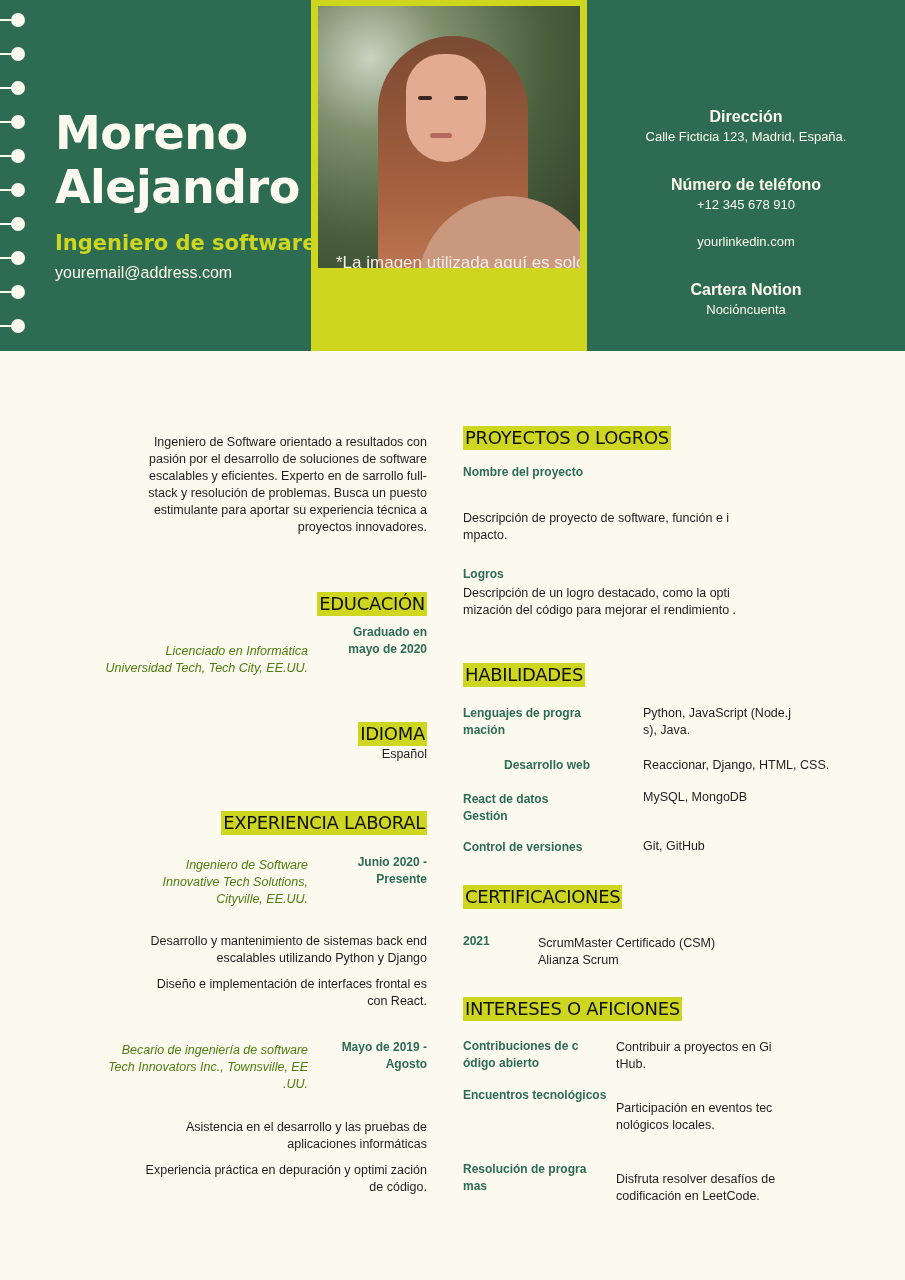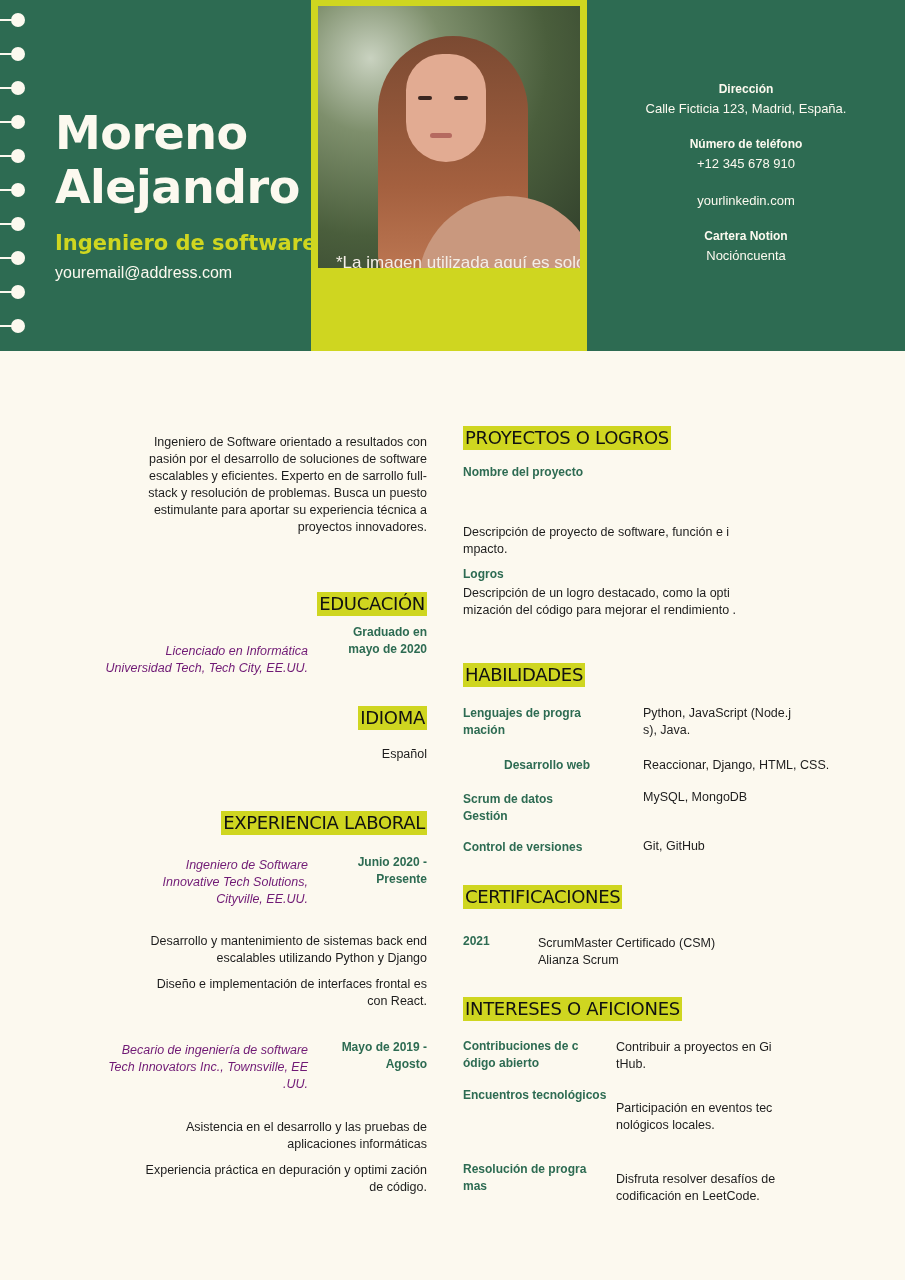--- a/index.html
+++ b/index.html
@@ -64,31 +64,31 @@
   .photo-caption {
     position: absolute; left: 18px; top: 247px; width: 250px;
     color: #f4eee6; font-size: 17px; white-space: nowrap;
   }
 
   .contact {
     position: absolute; left: 587px; top: 80px; width: 318px;
     color: #fcf9ef; text-align: center;
   }
   .contact-item { margin-bottom: 15px; }
-  .contact-label { font-weight: bold; font-size: 12px; line-height: 18px; }
+  .contact-label { font-weight: bold; font-size: 16px; line-height: 18px; margin-top: 28px; }
   .contact-value { font-size: 13px; line-height: 22px; }
 
   .sec-head {
     display: inline-block; background: #cfd620; color: #111;
     font-size: 18px; line-height: 24px; padding: 0 2px;
     font-family: "DejaVu Sans", sans-serif; letter-spacing: -0.3px;
   }
   .green { color: #2d6b52; font-weight: bold; font-size: 12px; line-height: 17px; }
   .body-txt { font-size: 12.5px; line-height: 17px; color: #1d1d1d; }
-  .italic { font-style: italic; font-size: 12.5px; line-height: 17px; color: #701a75; }
+  .italic { font-style: italic; font-size: 12.5px; line-height: 17px; color: #4d7c0f; }
 
   .left { position: absolute; right: 478px; text-align: right; }
   .abs { position: absolute; }
   .right { position: absolute; left: 463px; }
 </style>
 </head>
 <body>
 
 <div class="header">
   <div class="rings">
@@ -176,21 +176,21 @@
 
 <div class="left" style="top:592px;">
   <span class="sec-head">EDUCACIÓN</span>
 </div>
 <div class="abs green" style="left:340px; top:624px; width:87px; text-align:right;">Graduado en mayo de 2020</div>
 <div class="abs italic" style="left:80px; top:643px; width:228px; text-align:right;">
   <div>Licenciado en Informática</div>
   <div>Universidad Tech, Tech City, EE.UU.</div>
 </div>
 
-<div class="left" style="top:706px;padding-left:20px;">
+<div class="left" style="top:722px;padding-left:20px;">
   <span class="sec-head">IDIOMA</span>
 </div>
 <div class="left body-txt" style="top:746px;padding-left:41px;">Español</div>
 
 <div class="left" style="top:811px;">
   <span class="sec-head">EXPERIENCIA LABORAL</span>
 </div>
 
 <div class="abs green" style="left:340px; top:854px; width:87px; text-align:right;">Junio 2020 - Presente</div>
 <div class="abs italic" style="left:120px; top:857px; width:188px; text-align:right;">
@@ -205,32 +205,32 @@
   <div>Becario de ingeniería de software</div>
   <div>Tech Innovators Inc., Townsville, EE .UU.</div>
 </div>
 <div class="left body-txt" style="top:1119px; width:290px;">Asistencia en el desarrollo y las pruebas de aplicaciones informáticas</div>
 <div class="left body-txt" style="top:1162px; width:290px;">Experiencia práctica en depuración y optimi zación de código.</div>
 
 <div class="right" style="top:426px;">
   <span class="sec-head">PROYECTOS O LOGROS</span>
 </div>
 <div class="right green" style="top:464px;">Nombre del proyecto</div>
-<div class="right body-txt" style="top:524px; width:300px;">Descripción de proyecto de software, función e i mpacto.</div>
+<div class="right body-txt" style="top:510px; width:300px;">Descripción de proyecto de software, función e i mpacto.</div>
 <div class="right green" style="top:566px;">Logros</div>
 <div class="right body-txt" style="top:585px; width:300px;">Descripción de un logro destacado, como la opti mización del código para mejorar el rendimiento .</div>
 
 <div class="right" style="top:663px;">
   <span class="sec-head">HABILIDADES</span>
 </div>
 <div class="right green" style="top:705px; width:135px;">Lenguajes de progra mación</div>
 <div class="abs body-txt" style="left:643px; top:705px; width:165px;">Python, JavaScript (Node.j s), Java.</div>
 <div class="right green" style="top:757px; width:135px;padding-left:41px;">Desarrollo web</div>
 <div class="abs body-txt" style="left:643px; top:757px; width:200px;">Reaccionar, Django, HTML, CSS.</div>
-<div class="right green" style="top:791px; width:100px;">Scrum de datos Gestión</div>
+<div class="right green" style="top:791px; width:100px;">React de datos Gestión</div>
 <div class="abs body-txt" style="left:643px; top:789px; width:200px;">MySQL, MongoDB</div>
 <div class="right green" style="top:839px; width:140px;">Control de versiones</div>
 <div class="abs body-txt" style="left:643px; top:838px; width:200px;">Git, GitHub</div>
 
 <div class="right" style="top:885px;">
   <span class="sec-head">CERTIFICACIONES</span>
 </div>
 <div class="right green" style="top:933px;">2021</div>
 <div class="abs body-txt" style="left:538px; top:935px; width:250px;">
   <div>ScrumMaster Certificado (CSM)</div>

